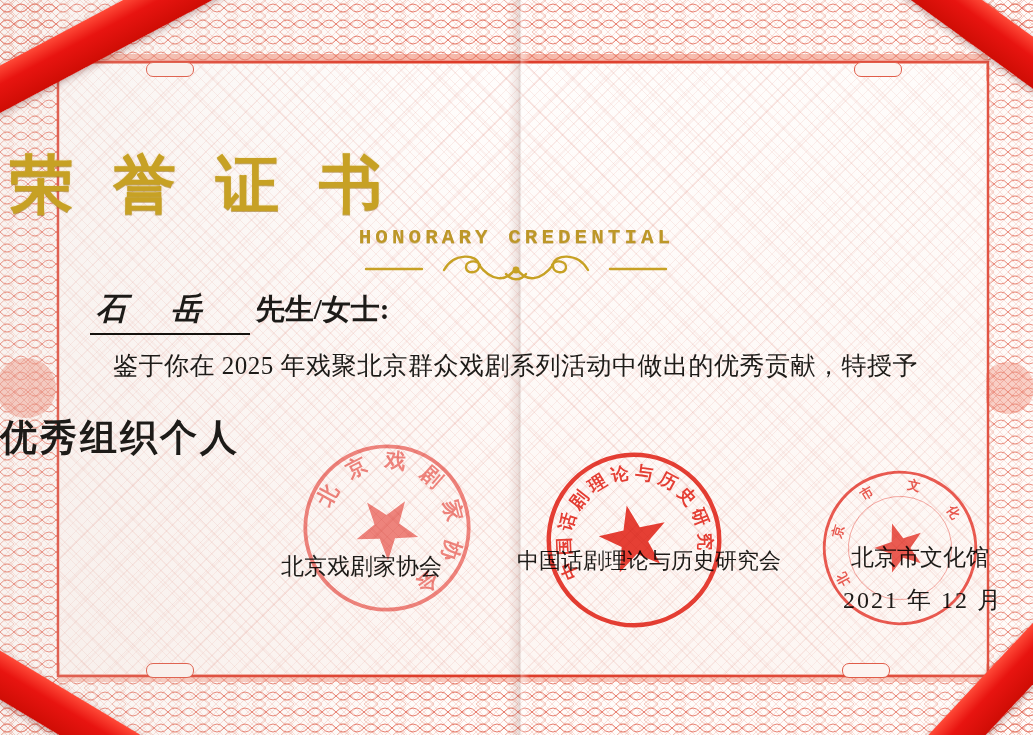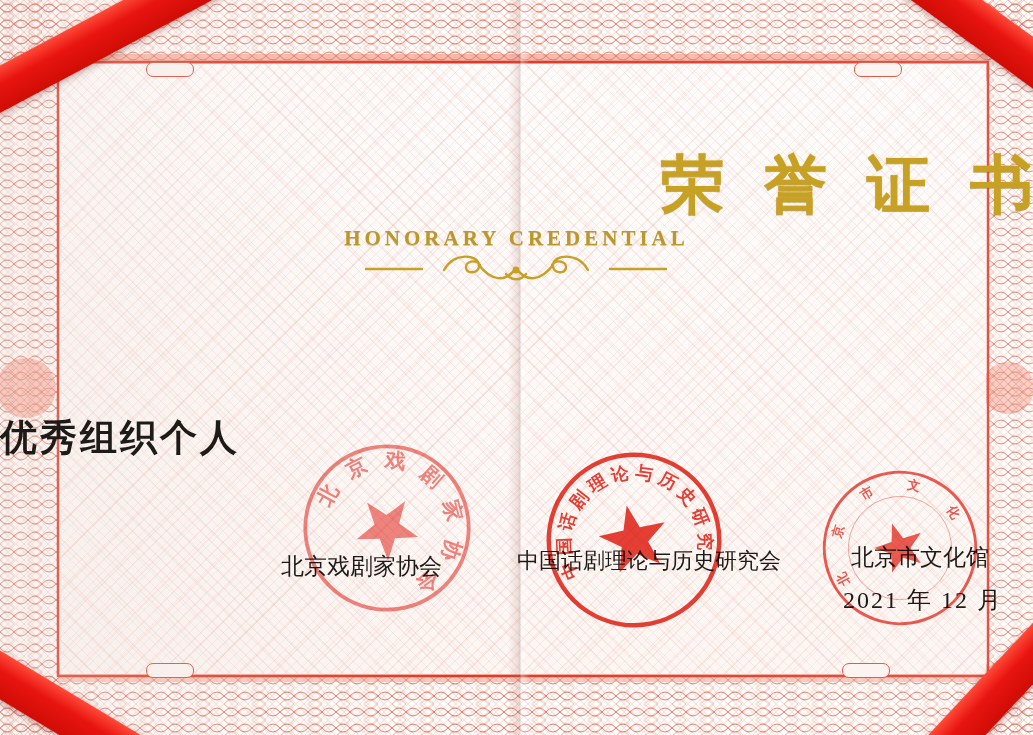--- a/index.html
+++ b/index.html
@@ -24,27 +24,27 @@
   
   .ribbon{position:absolute;width:320px;height:42px;z-index:8;
     background:linear-gradient(180deg,#ff4a38 0%,#e81410 40%,#cf0d05 100%);
     box-shadow:0 2px 7px rgba(90,10,5,.35);}
   .ribbon.tl{left:-75px;top:23px;transform:rotate(-28deg);}
   .ribbon.tr{left:832px;top:12px;transform:rotate(36deg);}
   .ribbon.bl{left:-110px;top:684px;transform:rotate(31deg);}
   .ribbon.br{left:838px;top:670px;transform:rotate(-47deg);}
   
   .txt{position:absolute;color:#1d1b18;z-index:5;white-space:nowrap;}
-  .title-row{left:10px;right:0;top:142px;text-align:right;font-size:63px;font-weight:bold;
+  .title-row{left:10px;right:0;top:142px;text-align:left;font-size:63px;font-weight:bold;
     letter-spacing:40px;color:#c7a124;z-index:5;
     text-shadow:0 1px 0 rgba(150,105,15,.55), 0 0 2px rgba(220,185,60,.45);}
   .title-row span{margin-right:-40px;}
   .subtitle-row{left:0;right:0;top:226px;text-align:center;font-size:21px;font-weight:bold;
     letter-spacing:4px;color:#bd9728;z-index:5;
-    text-shadow:0 1px 0 rgba(150,110,20,.35);}
+    text-shadow:0 1px 0 rgba(150,110,20,.35);font-family:Liberation Mono, monospace;}
   .flourish{position:absolute;left:356px;top:250px;z-index:5;}
   .name-row{left:90px;top:288px;font-size:29px;}
   .name{display:inline-block;font-style:italic;font-weight:bold;font-size:31px;
     letter-spacing:18px;padding:0 30px 3px 6px;border-bottom:2.5px solid #15130f;margin-right:6px;}
   .salutation{font-weight:bold;}
   .body-row{left:113px;top:349px;font-size:25px;letter-spacing:.5px;}
   .award-row{left:0;right:0;top:413px;font-size:37px;font-weight:bold;letter-spacing:3px;}
   .closing-row{left:118px;top:485px;font-size:26px;letter-spacing:1px;}
   .issuer{font-size:23px;}
   .issuer-0{left:281px;top:551px;}
@@ -119,21 +119,25 @@
       <path d="M254 19 H310"></path>
       <path d="M88,20 C98,2 122,4 123,15 C124,23 111,25 110,18 C109,11 120,9 124,15"></path>
       <path d="M123,15 C135,31 150,33 160,18"></path>
       <path d="M232,20 C222,2 198,4 197,15 C196,23 209,25 210,18 C211,11 200,9 196,15"></path>
       <path d="M197,15 C185,31 170,33 160,18"></path>
       <path d="M150,24 C155,31 165,31 170,24"></path>
     </g>
     <circle cx="160" cy="20" r="3.4" fill="#c7a124"></circle>
   </svg>
 
+  <div class="txt name-row">
+    <span class="name">石 岳</span><span class="salutation">先生/女士:</span>
+  </div>
 
+  <div class="txt body-row">鉴于你在 2025 年戏聚北京群众戏剧系列活动中做出的优秀贡献，特授予</div>
   <div class="txt award-row">优秀组织个人</div>
 
   <div class="txt issuer issuer-0">北京戏剧家协会</div>
   <div class="txt issuer issuer-1">中国话剧理论与历史研究会</div>
   <div class="txt issuer issuer-2">北京市文化馆</div>
   <div class="txt date-row">2021 年 12 月</div>
 
   <svg class="seal seal-0" viewBox="-100 -100 200 200" xmlns="http://www.w3.org/2000/svg">
     <defs>
         <path id="arc0" d="M -60,22 A 64 64 0 1 1 60,22"></path>

